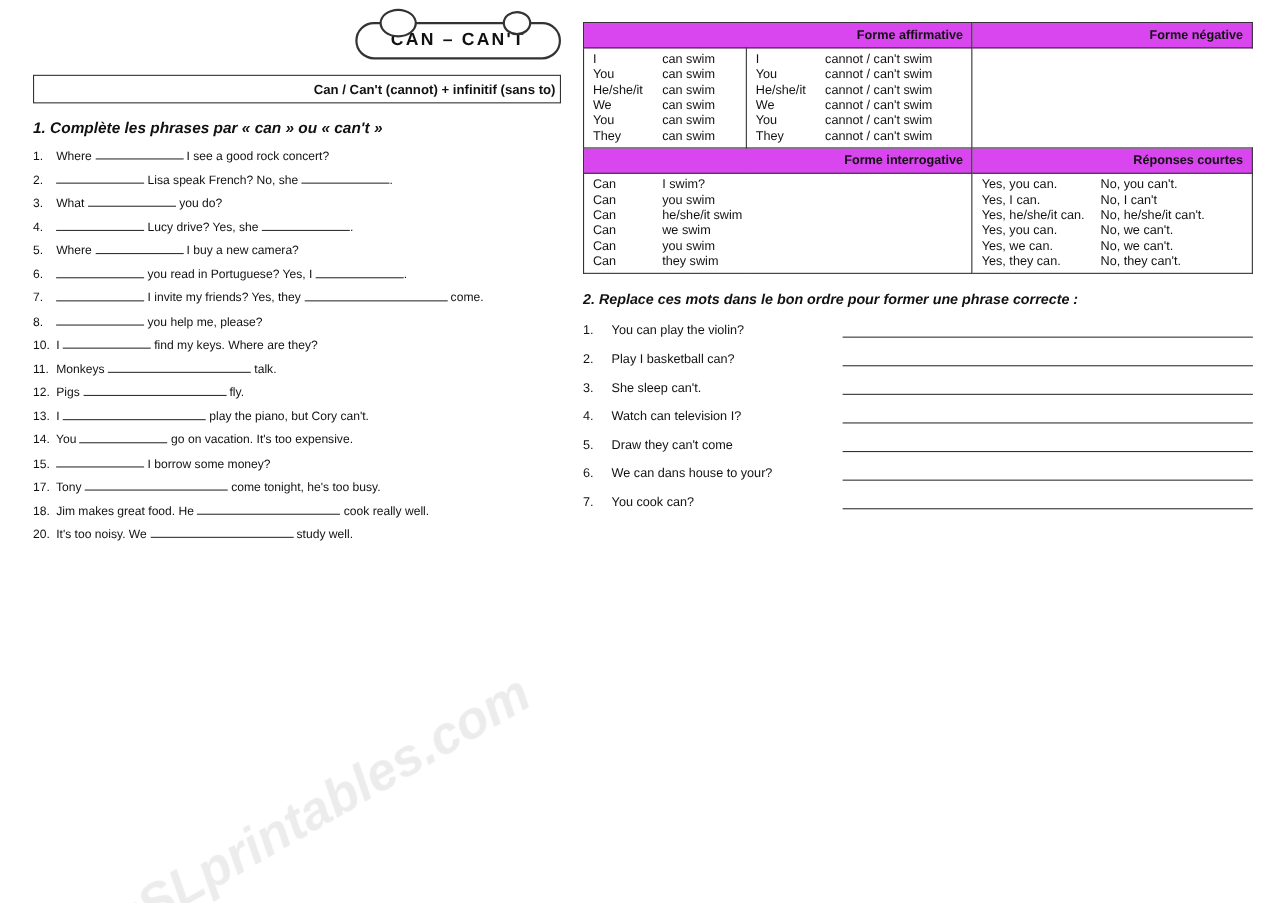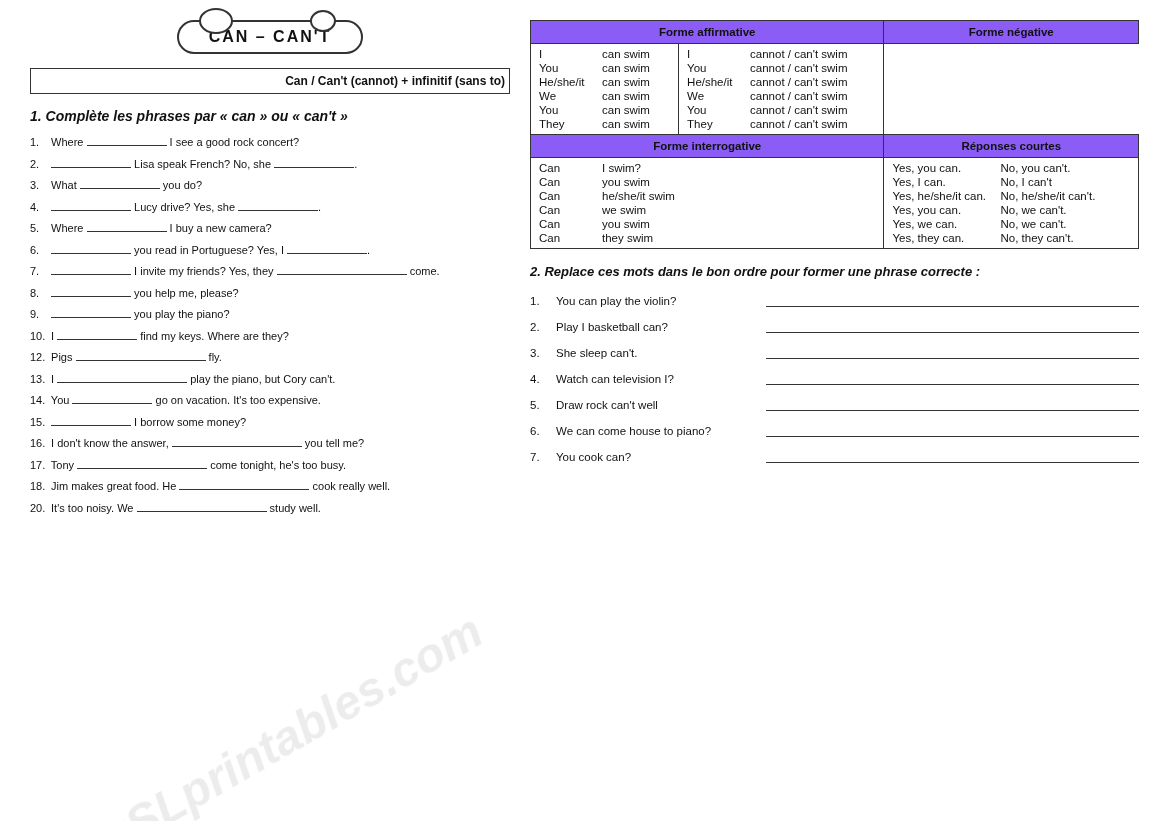--- a/index.html
+++ b/index.html
@@ -24,21 +24,21 @@
       flex: 0 0 480px;
       max-width: 480px;
     }
 
     .right-col {
       flex: 1;
     }
 
     
     .title-cloud {
-      text-align: center;
+      text-align: right;
       margin-bottom: 14px;
     }
     .cloud-shape {
       display: inline-block;
       border: 2px solid #333;
       border-radius: 40px;
       padding: 6px 30px;
       font-size: 16px;
       font-weight: bold;
       letter-spacing: 2px;
@@ -120,23 +120,23 @@
     
     .grammar-table {
       width: 100%;
       border-collapse: collapse;
       margin-bottom: 14px;
       font-size: 11.5px;
     }
     .grammar-table th {
       border: 1.5px solid #333;
       padding: 5px 8px;
-      text-align: center;
-      font-weight: bold;
-      background: #8b5cf6;
+      text-align: right;
+      font-weight: bold;
+      background: #d946ef;
     }
     .grammar-table td {
       border: 1.5px solid #333;
       padding: 4px 8px;
       vertical-align: top;
     }
 
     
     .form-block {
       display: flex;
@@ -226,27 +226,26 @@
 
     <ol class="exercise-list">
       <li><span class="num">1.</span> Where <span class="dots"></span> I see a good rock concert?</li>
       <li><span class="num">2.</span> <span class="dots"></span> Lisa speak French?  No, she <span class="dots"></span>.</li>
       <li><span class="num">3.</span> What <span class="dots"></span> you do?</li>
       <li><span class="num">4.</span> <span class="dots"></span> Lucy drive?  Yes, she <span class="dots"></span>.</li>
       <li><span class="num">5.</span> Where <span class="dots"></span> I buy a new camera?</li>
       <li><span class="num">6.</span> <span class="dots"></span> you read in Portuguese?  Yes, I <span class="dots"></span>.</li>
       <li><span class="num">7.</span> <span class="dots"></span> I invite my friends?  Yes, they <span class="dots-long"></span> come.</li>
       <li><span class="num">8.</span> <span class="dots"></span> you help me, please?</li>
-      <li><span class="num">9.</span> <span class="dots"></span> you play the piano?</li>
       <li><span class="num">10.</span> I <span class="dots"></span> find my keys.  Where are they?</li>
+      <li><span class="num">11.</span> Monkeys <span class="dots-long"></span> talk.</li>
       <li><span class="num">12.</span> Pigs <span class="dots-long"></span> fly.</li>
       <li><span class="num">13.</span> I <span class="dots-long"></span> play the piano, but Cory can't.</li>
       <li><span class="num">14.</span> You <span class="dots"></span> go on vacation.  It's too expensive.</li>
       <li><span class="num">15.</span> <span class="dots"></span> I borrow some money?</li>
-      <li><span class="num">16.</span> I don't know the answer, <span class="dots-long"></span> you tell me?</li>
       <li><span class="num">17.</span> Tony <span class="dots-long"></span> come tonight, he's too busy.</li>
       <li><span class="num">18.</span> Jim makes great food.  He <span class="dots-long"></span> cook really well.</li>
       <li><span class="num">20.</span> It's too noisy.  We <span class="dots-long"></span> study well.</li>
     </ol>
 
   </div>
 
   <div class="right-col">
 
     <table class="grammar-table">
@@ -402,26 +401,26 @@
         <span class="question">She sleep can't.</span>
         <span class="answer-line"></span>
       </li>
       <li>
         <span class="num2">4.</span>
         <span class="question">Watch can television I?</span>
         <span class="answer-line"></span>
       </li>
       <li>
         <span class="num2">5.</span>
-        <span class="question">Draw rock can't well</span>
+        <span class="question">Draw they can't come</span>
         <span class="answer-line"></span>
       </li>
       <li>
         <span class="num2">6.</span>
-        <span class="question">We can come house to piano?</span>
+        <span class="question">We can dans house to your?</span>
         <span class="answer-line"></span>
       </li>
       <li>
         <span class="num2">7.</span>
         <span class="question">You cook can?</span>
         <span class="answer-line"></span>
       </li>
     </ol>
 
   </div>

